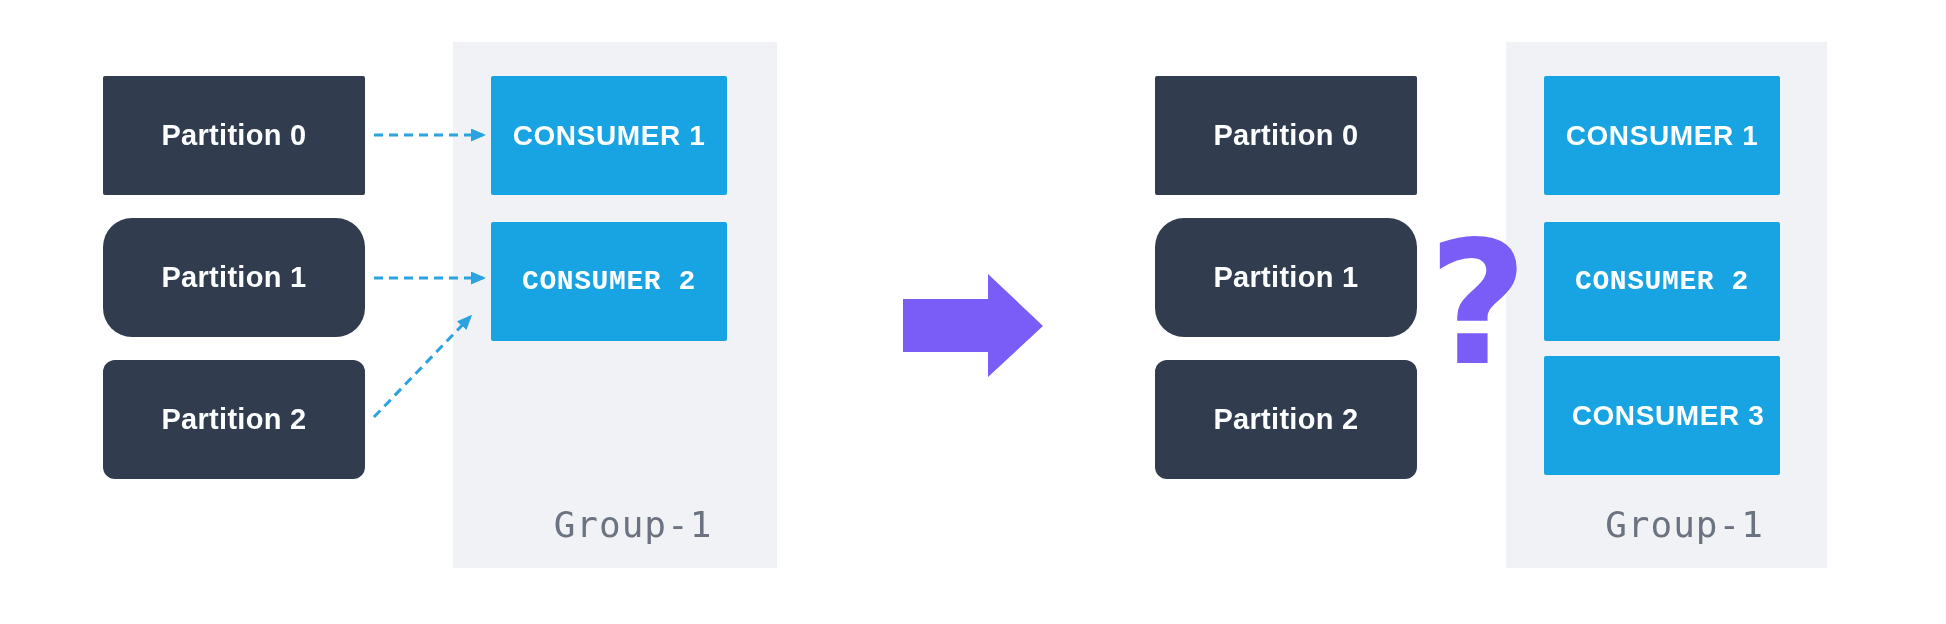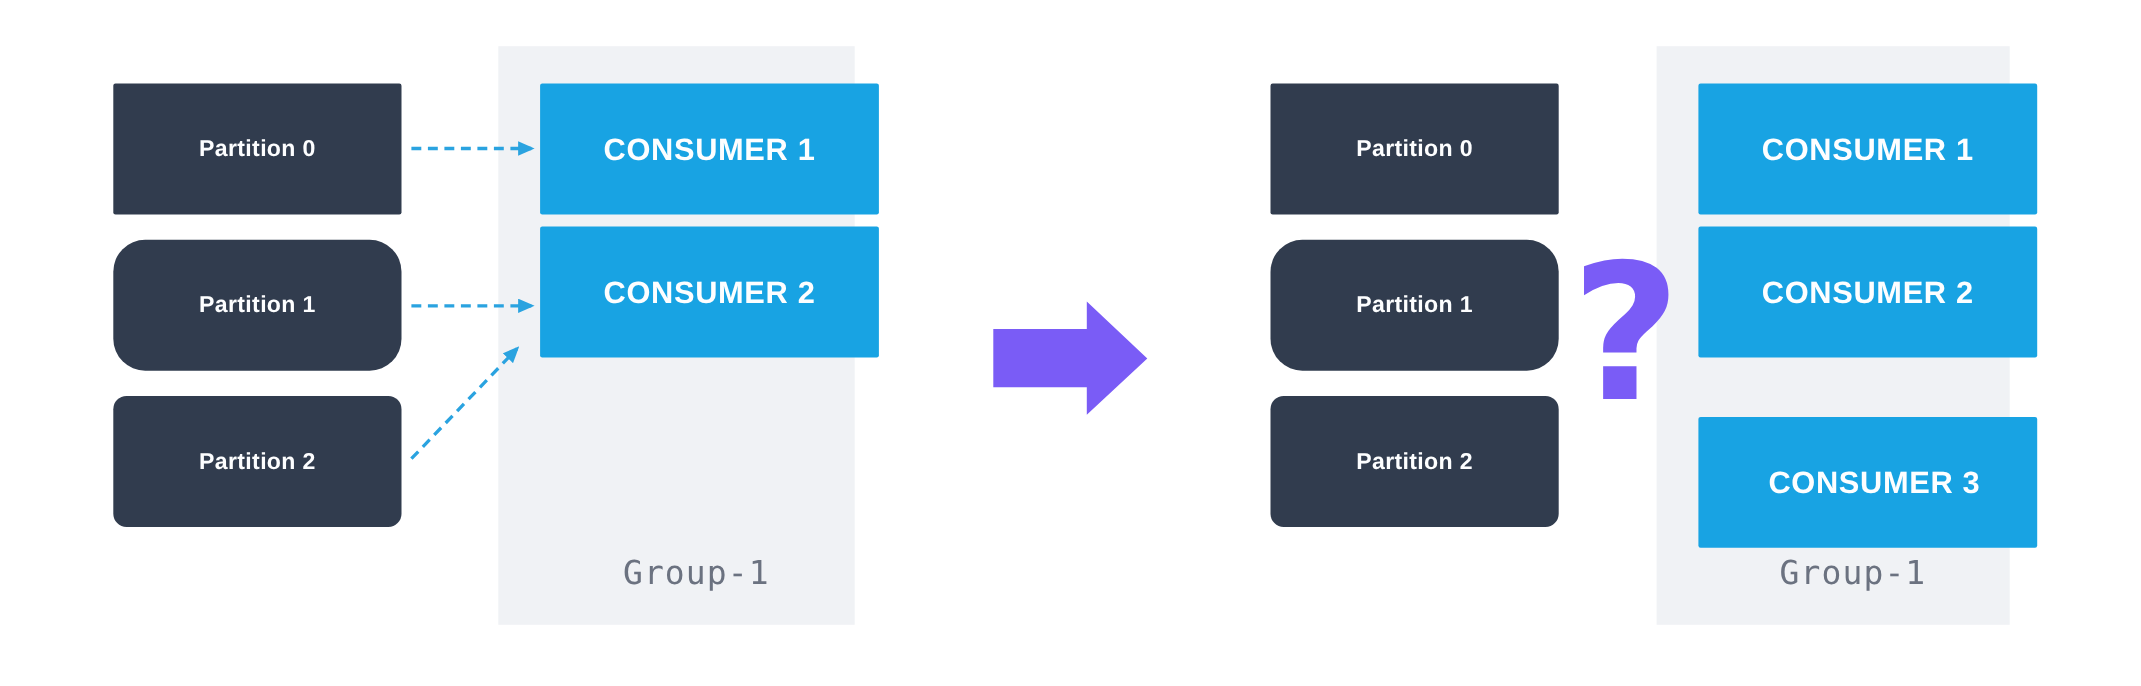--- a/index.html
+++ b/index.html
@@ -32,55 +32,55 @@
   .partition-box {
     position: absolute;
     width: 262px;
     height: 119px;
     background: var(--partition-box);
     border-radius: 2px;
     display: flex;
     align-items: center;
     justify-content: center;
     color: var(--box-text);
-    font-size: 21px;
+    font-size: 29px;
     font-weight: 700;
     letter-spacing: 0.3px;
   }
   .col-left-partitions  { left: 103px; }
   .col-right-partitions { left: 1155px; }
   .row-0 { top: 76px; }
   .row-1 { top: 218px; border-radius: 29px; }
   .row-2 { top: 360px; border-radius: 12px; }
   .consumer-box {
     position: absolute;
-    width: 308px;
+    width: 236px;
     height: 119px;
     background: var(--consumer-box);
     border-radius: 2px;
     display: flex;
     align-items: center;
     justify-content: center;
     color: var(--box-text);
     font-size: 28px;
     font-weight: 700;
     letter-spacing: 0.6px;
   }
   .group-panel .consumer-box { left: 38px; }
   .group-panel .row-0 { top: 34px; }
-  .group-panel .row-1 { top: 164px; }
-  .group-panel .row-2 { top: 337px; padding-left: 12px; }
+  .group-panel .row-1 { top: 180px; font-family: Liberation Mono, monospace; }
+  .group-panel .row-2 { top: 314px; padding-left: 12px; }
   .group-label {
     position: absolute;
     left: 0;
     right: 0;
     top: 462px;
     text-align: center;
     font-family: "DejaVu Sans Mono", monospace;
-    font-size: 30px;
+    font-size: 36px;
     font-weight: 500;
     color: var(--muted-text);
     letter-spacing: 1px;
     margin-left: 36px;
   }
   .rebalance-label {
     position: absolute;
     left: 868px;
     top: 224px;
     width: 195px;

